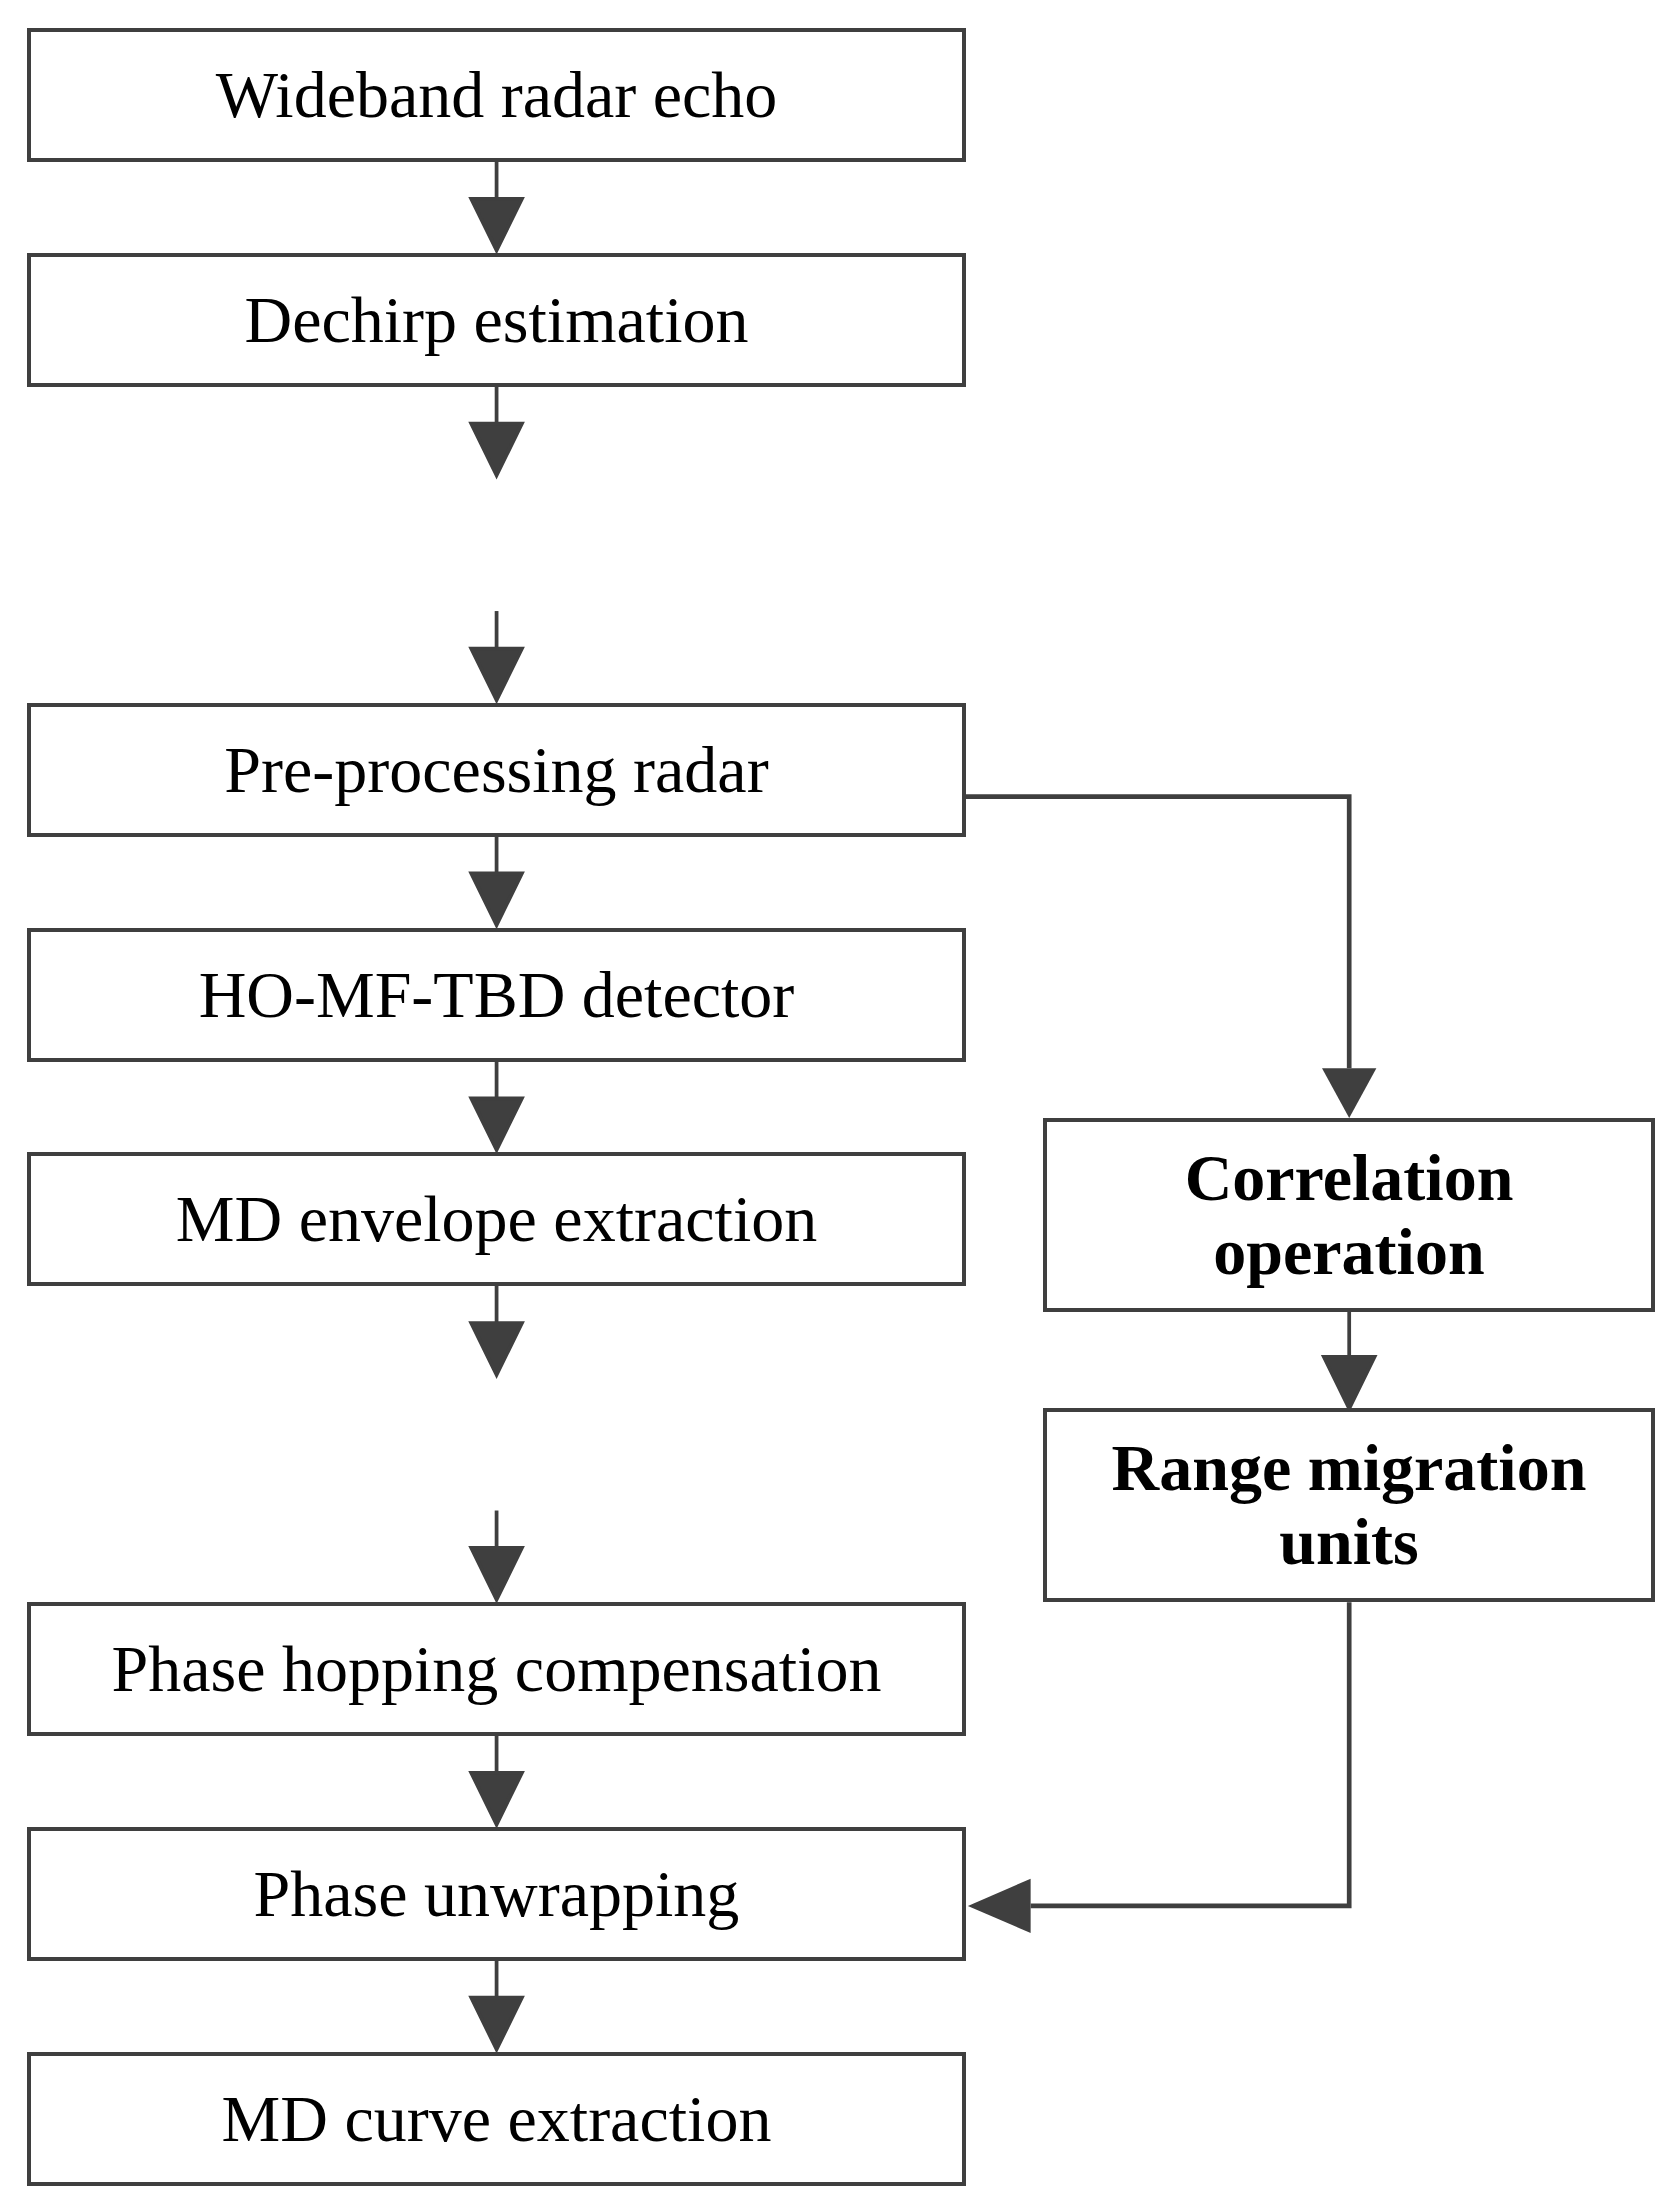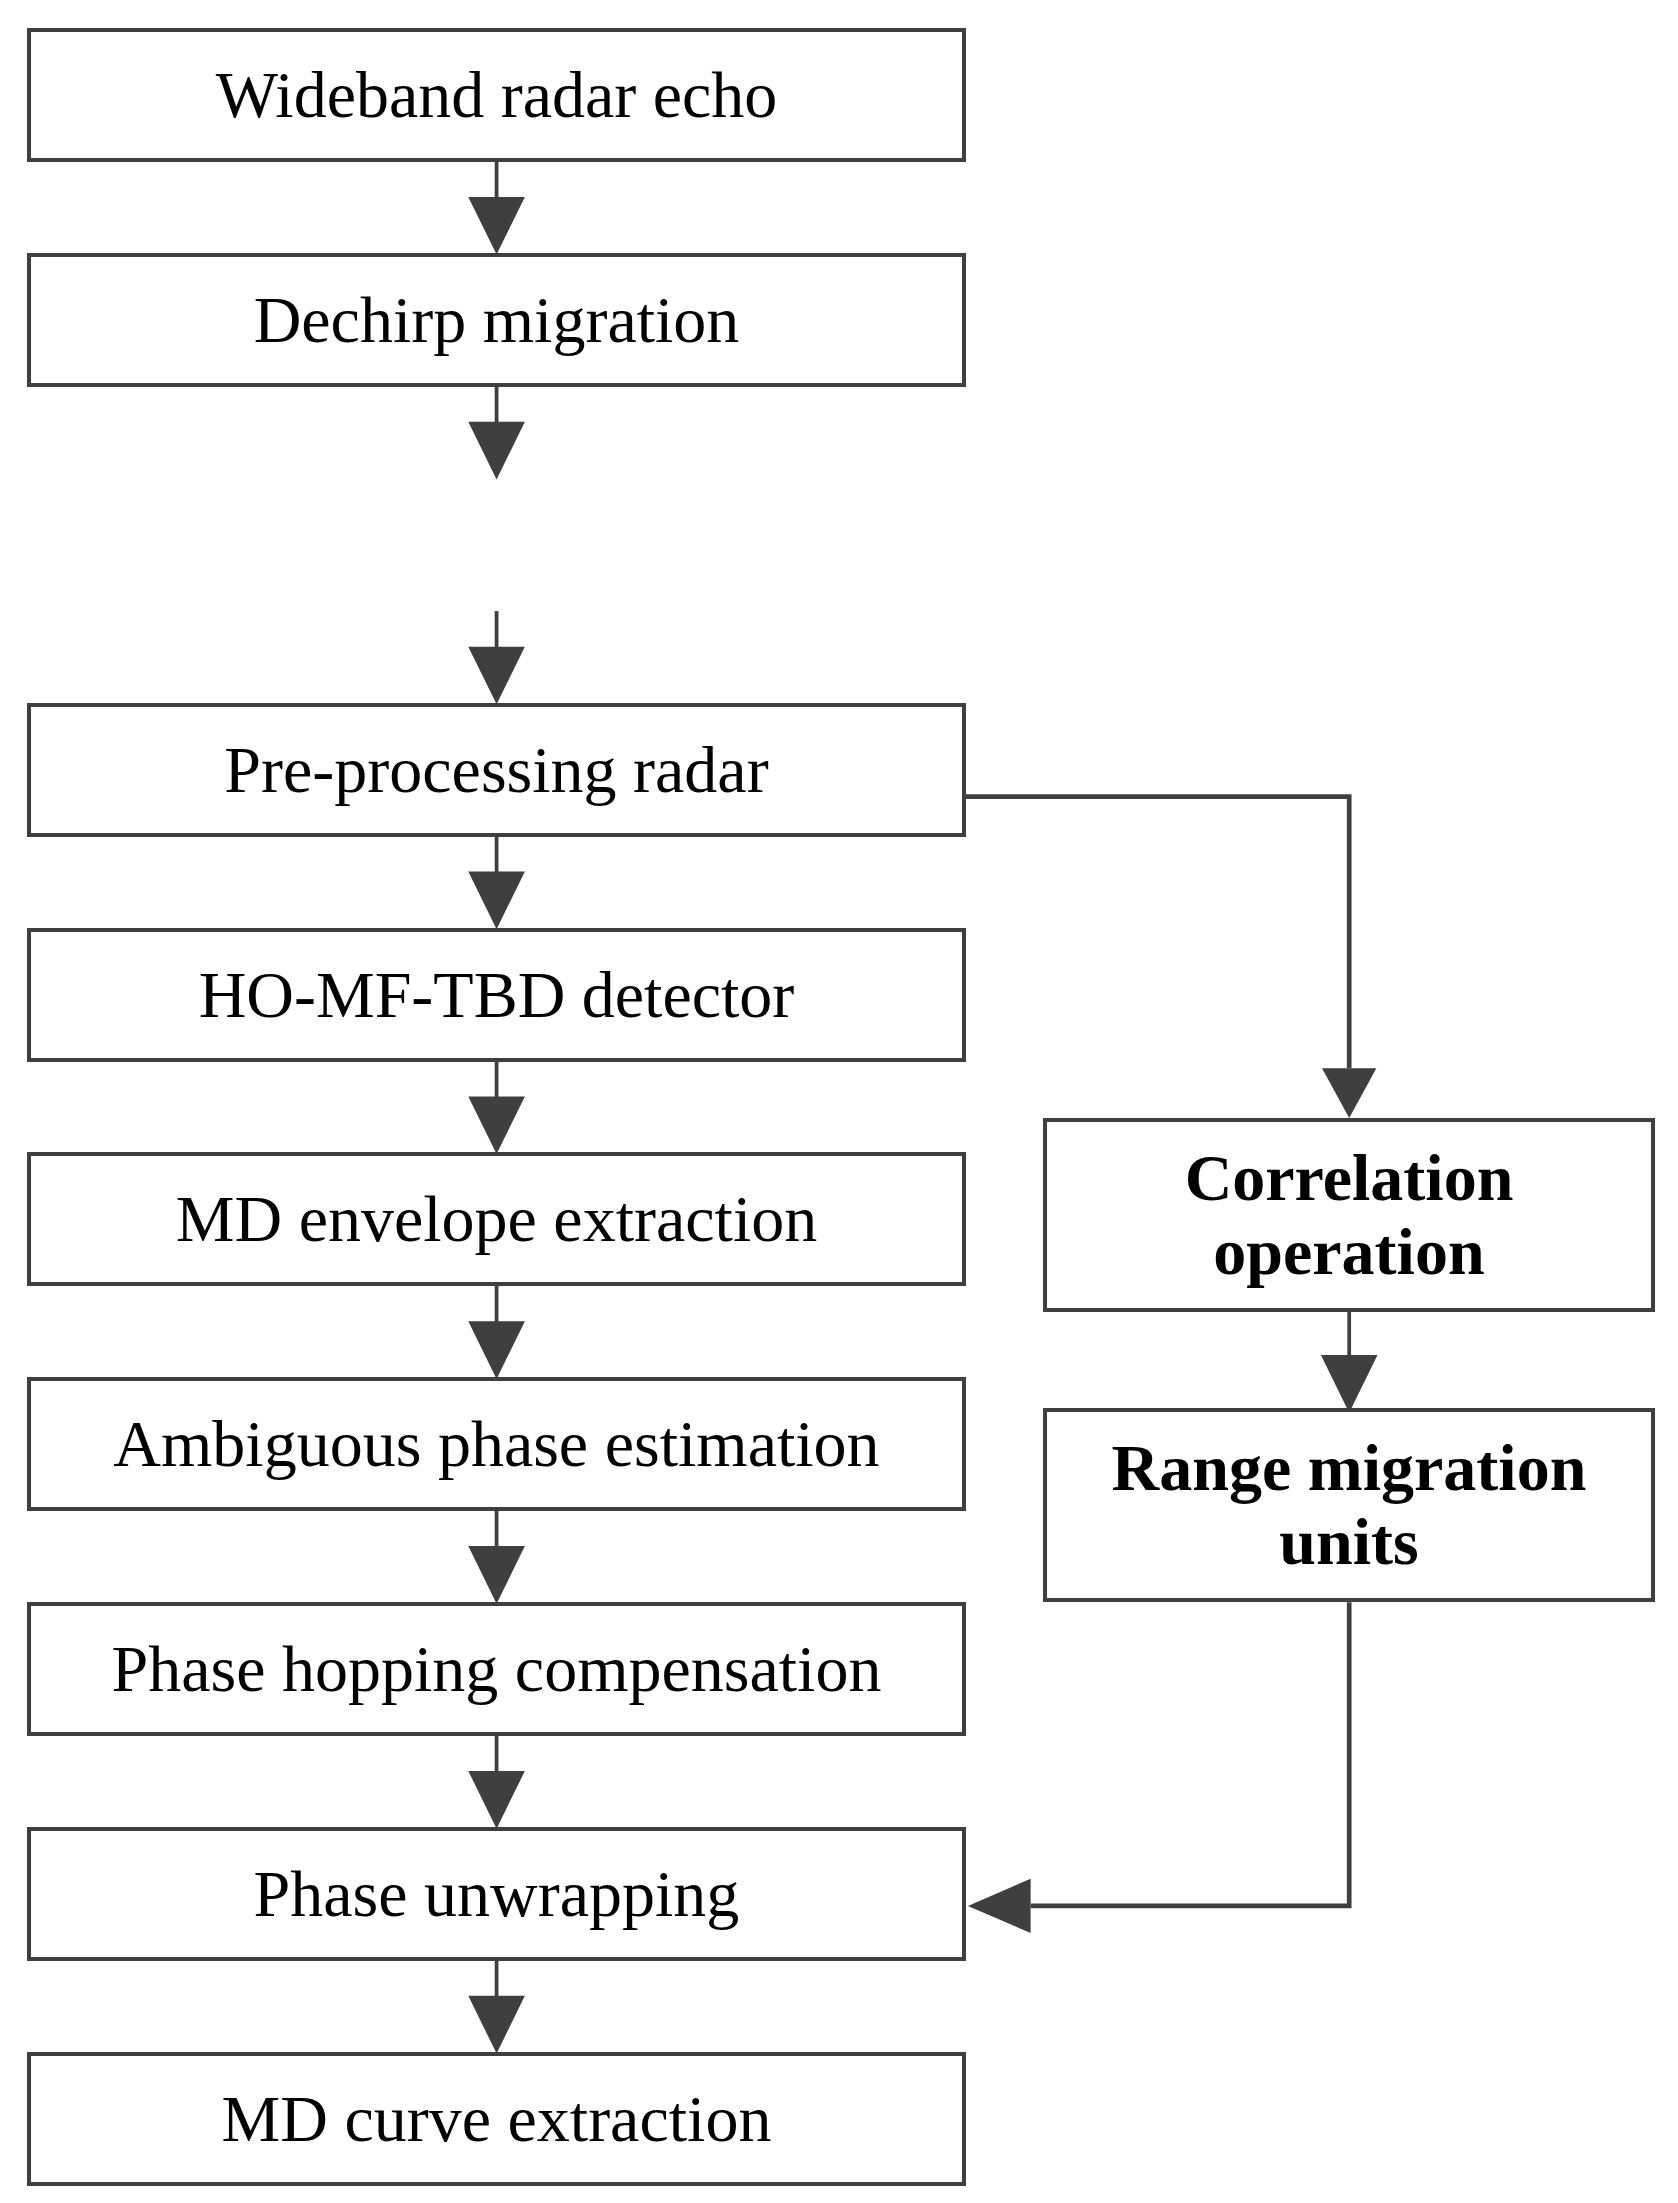--- a/index.html
+++ b/index.html
@@ -107,39 +107,36 @@
       <path d="M 1440 1710 L 1440 2034 L 1100 2034"></path>
     </g>
     <polygon fill="#3f3f3f" points="1100,2005 1100,2063 1033,2034"></polygon>
   </svg>
 
   <div class="node lc" style="top:28px">
     <span class="label">Wideband radar echo</span>
   </div>
 
   <div class="node lc" style="top:253px">
-    <span class="label">Dechirp migration</span>
+    <span class="label">Dechirp estimation</span>
   </div>
 
 
   <div class="node lc" style="top:703px">
     <span class="label">Pre-processing radar</span>
   </div>
 
   <div class="node lc" style="top:928px">
     <span class="label">HO-MF-TBD detector</span>
   </div>
 
   <div class="node lc" style="top:1152px">
     <span class="label">MD envelope extraction</span>
   </div>
 
-  <div class="node lc" style="top:1377px">
-    <span class="label">Ambiguous phase estimation</span>
-  </div>
 
   <div class="node lc" style="top:1602px">
     <span class="label">Phase hopping compensation</span>
   </div>
 
   <div class="node lc" style="top:1827px">
     <span class="label">Phase unwrapping</span>
   </div>
 
   <div class="node lc" style="top:2052px">

